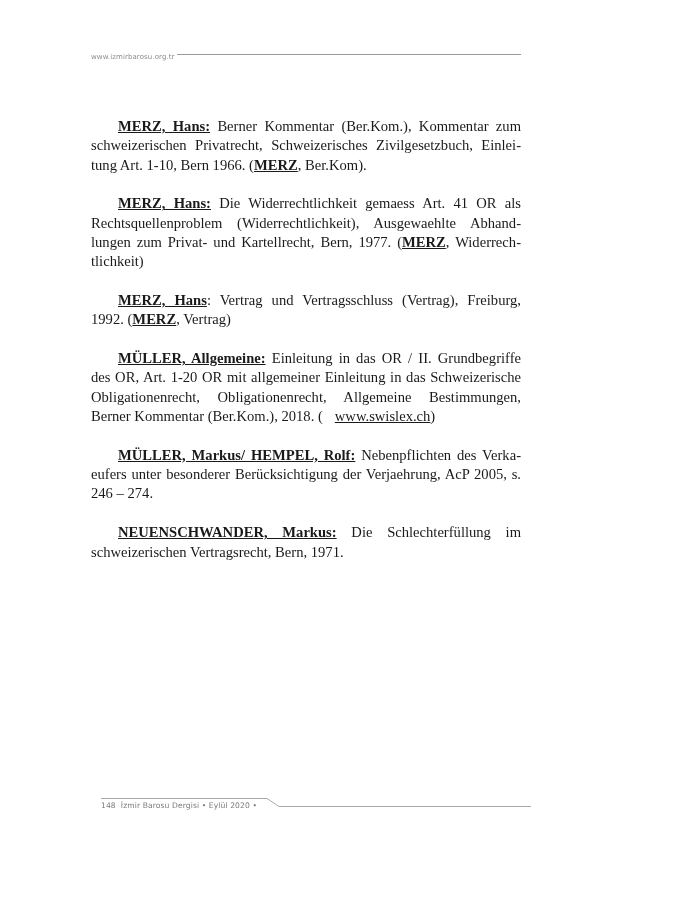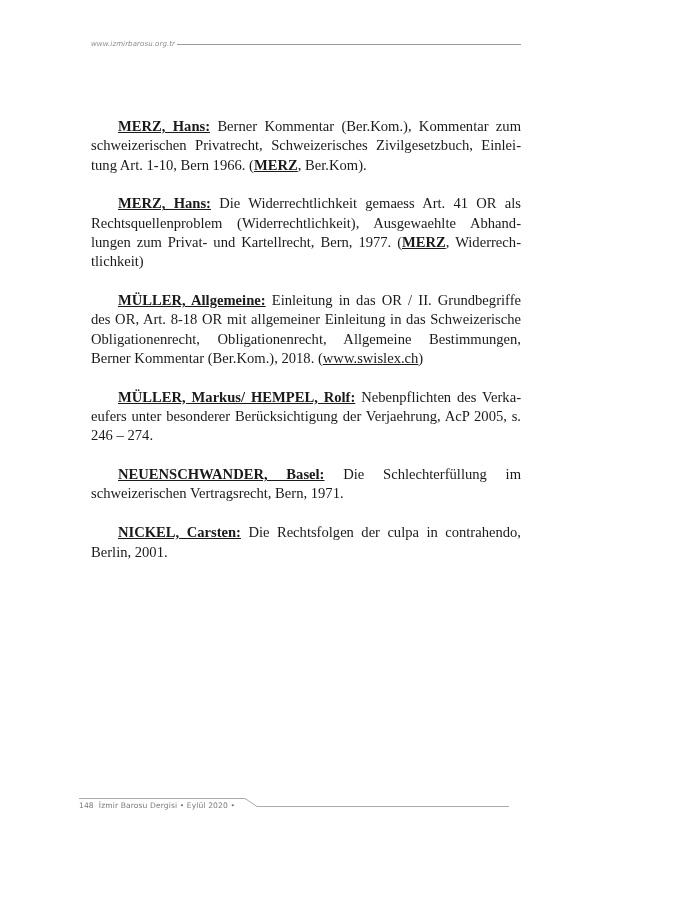--- a/index.html
+++ b/index.html
@@ -11,26 +11,25 @@
       width: 700px;
       height: 917px;
       position: relative;
       overflow: hidden;
       font-family: "Liberation Serif", "DejaVu Serif", serif;
       color: #1a1a1a;
     }
     .header {
       position: absolute;
       left: 91px;
-      top: 37px;
+      top: 53px;
       width: 430px;
       height: 14px;
       display: flex;
-      align-items: center;
-      font-style: italic;
+      align-items: flex-start;
     }
     .header-url {
       font-family: "DejaVu Sans", "Liberation Sans", sans-serif;
       font-size: 7px;
       color: #8a8a8a;
       letter-spacing: 0.1px;
       white-space: nowrap;
       padding-right: 2px;
     }
     .header-rule {
@@ -53,24 +52,25 @@
       margin: 0 0 19.5px 0;
       hyphens: manual;
     }
     .entry b {
       font-weight: bold;
       text-decoration: underline;
     }
     .entry a {
       color: #1a1a1a;
       text-decoration: underline;
+      margin-left: 12px;
     }
     .footer {
       position: absolute;
-      left: 79px;
+      left: 101px;
       top: 796px;
       width: 430px;
       height: 22px;
     }
     .footer svg {
       position: absolute;
       left: 0;
       top: 0;
     }
     .footer-text {
@@ -96,30 +96,30 @@
 </div>
 
 <div class="content">
   <p class="entry">
     <b>MERZ, Hans:</b><span> Berner Kommentar (Ber.Kom.), Kommentar zum schweizerischen Privatrecht, Schweizerisches Zivilgesetzbuch, Einlei­tung Art. 1-10, Bern 1966. (</span><b>MERZ</b><span>, Ber.Kom).</span>
   </p>
   <p class="entry">
     <b>MERZ, Hans:</b><span> Die Widerrechtlichkeit gemaess Art. 41 OR als Rechtsquellenproblem (Widerrechtlichkeit), Ausgewaehlte Abhand­lungen zum Privat- und Kartellrecht, Bern, 1977. (</span><b>MERZ</b><span>, Widerrech­tlichkeit)</span>
   </p>
   <p class="entry">
-    <b>MÜLLER, Allgemeine:</b><span> Einleitung in das OR / II. Grundbegriffe des OR, Art. 8-18 OR mit allgemeiner Einleitung in das Schweizerisc­he Obligationenrecht, Obligationenrecht, Allgemeine Bestimmungen, Berner Kommentar (Ber.Kom.), 2018. (</span><a>www.swislex.ch</a><span>)</span>
+    <b>MERZ, Hans</b><span>: Vertrag und Vertragsschluss (Vertrag), Freiburg, 1992. (</span><b>MERZ</b><span>, Vertrag)</span>
+  </p>
+  <p class="entry">
+    <b>MÜLLER, Allgemeine:</b><span> Einleitung in das OR / II. Grundbegriffe des OR, Art. 1-20 OR mit allgemeiner Einleitung in das Schweizerisc­he Obligationenrecht, Obligationenrecht, Allgemeine Bestimmungen, Berner Kommentar (Ber.Kom.), 2018. (</span><a>www.swislex.ch</a><span>)</span>
   </p>
   <p class="entry">
     <b>MÜLLER, Markus/ HEMPEL, Rolf:</b><span> Nebenpflichten des Verka­eufers unter besonderer Berücksichtigung der Verjaehrung, AcP 2005, s. 246 – 274.</span>
   </p>
   <p class="entry">
-    <b>NEUENSCHWANDER, Basel:</b><span> Die Schlechterfüllung im schweizerischen Vertragsrecht, Bern, 1971.</span>
-  </p>
-  <p class="entry">
-    <b>NICKEL, Carsten:</b><span> Die Rechtsfolgen der culpa in contrahendo, Berlin, 2001.</span>
+    <b>NEUENSCHWANDER, Markus:</b><span> Die Schlechterfüllung im schweizerischen Vertragsrecht, Bern, 1971.</span>
   </p>
 </div>
 
 <div class="footer">
   <svg width="430" height="22">
     <polyline points="0,2.5 166,2.5 178,10.5 430,10.5" fill="none" stroke="#a0a0a0" stroke-width="0.9"></polyline>
   </svg>
   <div class="footer-text">
     <span class="pnum">148</span><span>İzmir Barosu Dergisi • Eylül 2020 •</span>
   </div>

